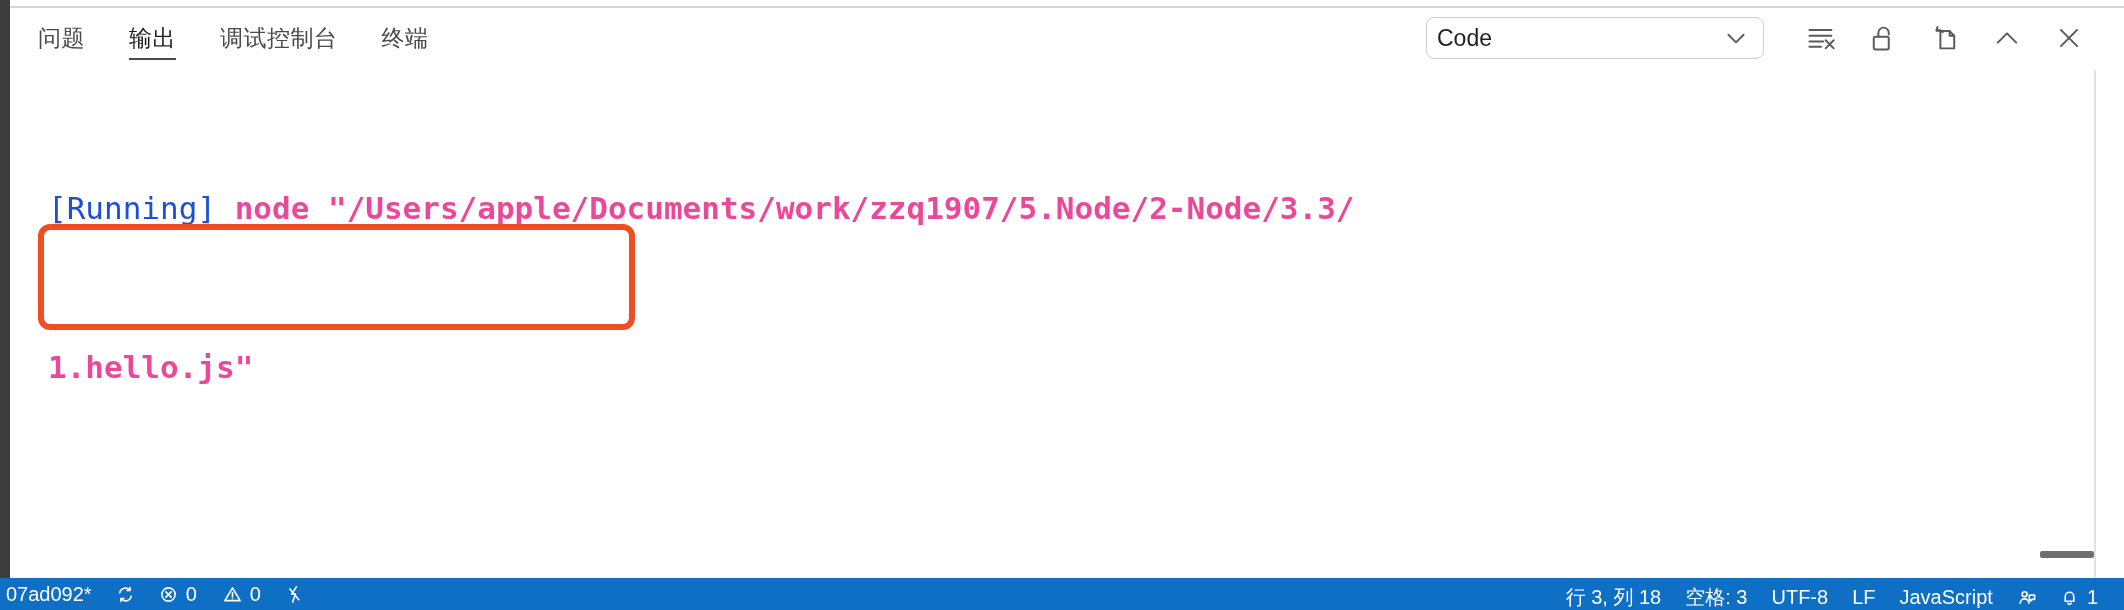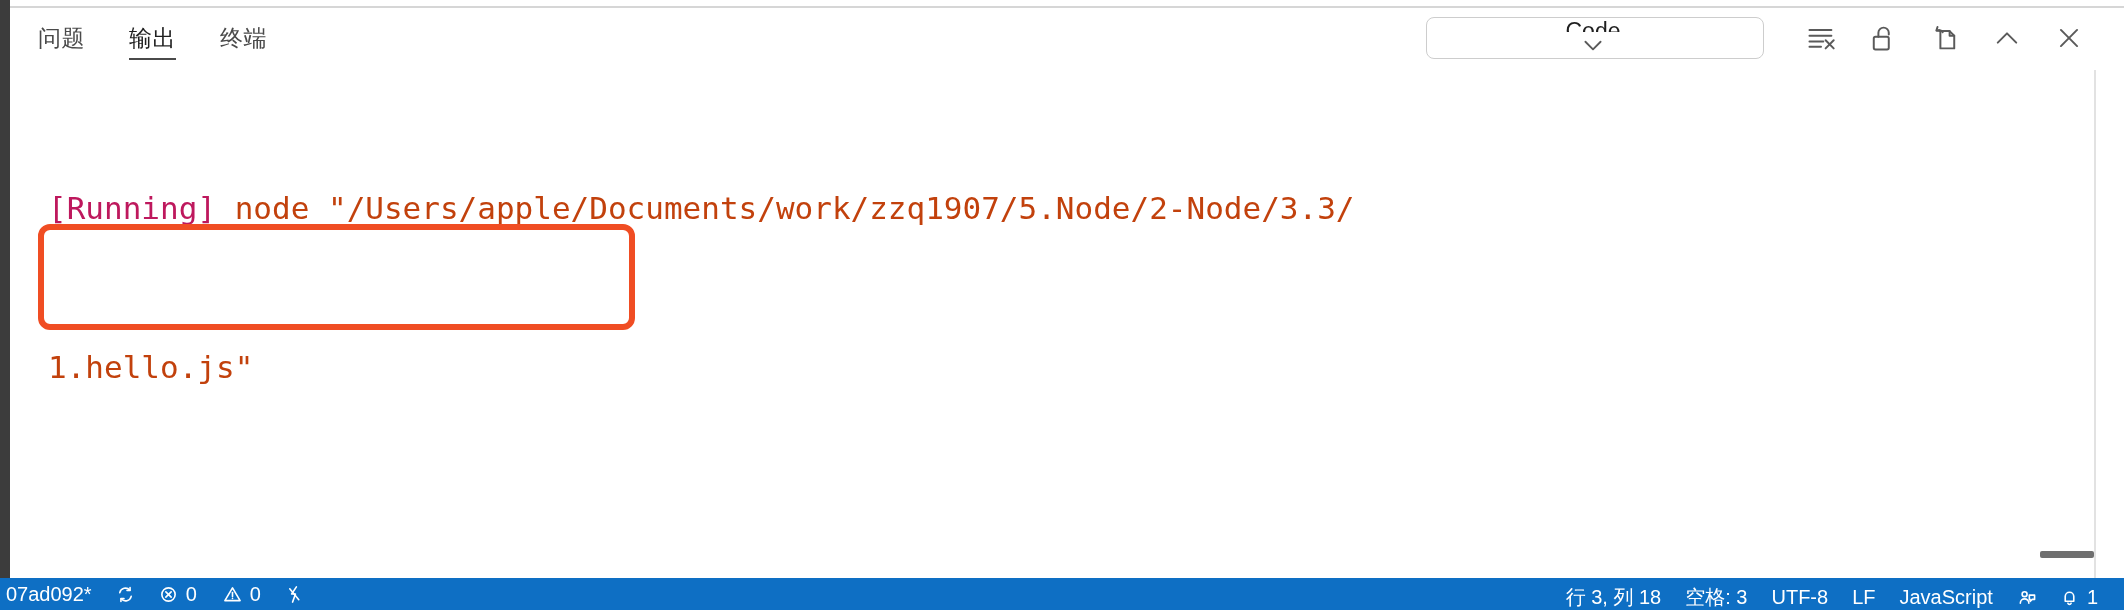--- a/index.html
+++ b/index.html
@@ -100,21 +100,20 @@
     height: 42px;
     border: 1px solid #cdcdcd;
     border-radius: 8px;
     background: #ffffff;
     display: flex;
     align-items: center;
     padding: 0 14px 0 10px;
     box-sizing: border-box;
     margin-right: 26px;
     cursor: pointer;
-    flex-direction: column;
   }
   .channel-select .label {
     font-size: 23px;
     color: #1f1f1f;
     flex: 1;
     white-space: nowrap;
     overflow: hidden;
   }
   .chev {
     width: 26px;
@@ -145,22 +144,22 @@
     overflow: hidden;
     font-family: "DejaVu Sans Mono", "Liberation Mono", monospace;
     font-size: 31px;
     line-height: 53px;
     padding: 8px 0 0 38px;
     box-sizing: border-box;
     white-space: pre;
   }
   .line { height: 53px; }
 
-  .tok-run    { color: #be185d; }
-  .tok-cmd    { color: #c2410c; }
+  .tok-run    { color: #1d4ed8; }
+  .tok-cmd    { color: #ec4899; font-weight: bold; }
 
   
   .hl-wrap {
     position: absolute;
     left: 38px;
     top: 224px;
     width: 597px;
     height: 106px;
   }
   .hl-box {
@@ -243,20 +242,23 @@
   <div class="panel-header">
 
     <div class="tabs">
       <div class="tab">
         <span>问题</span>
       </div>
       <div class="tab active">
         <span>输出</span>
       </div>
       <div class="tab">
+        <span>调试控制台</span>
+      </div>
+      <div class="tab">
         <span>终端</span>
       </div>
     </div>
 
     <div class="header-right">
 
       <div class="channel-select">
         <span class="label">Code</span>
         <span class="chev">
           <svg viewBox="0 0 24 24" width="26" height="26">

